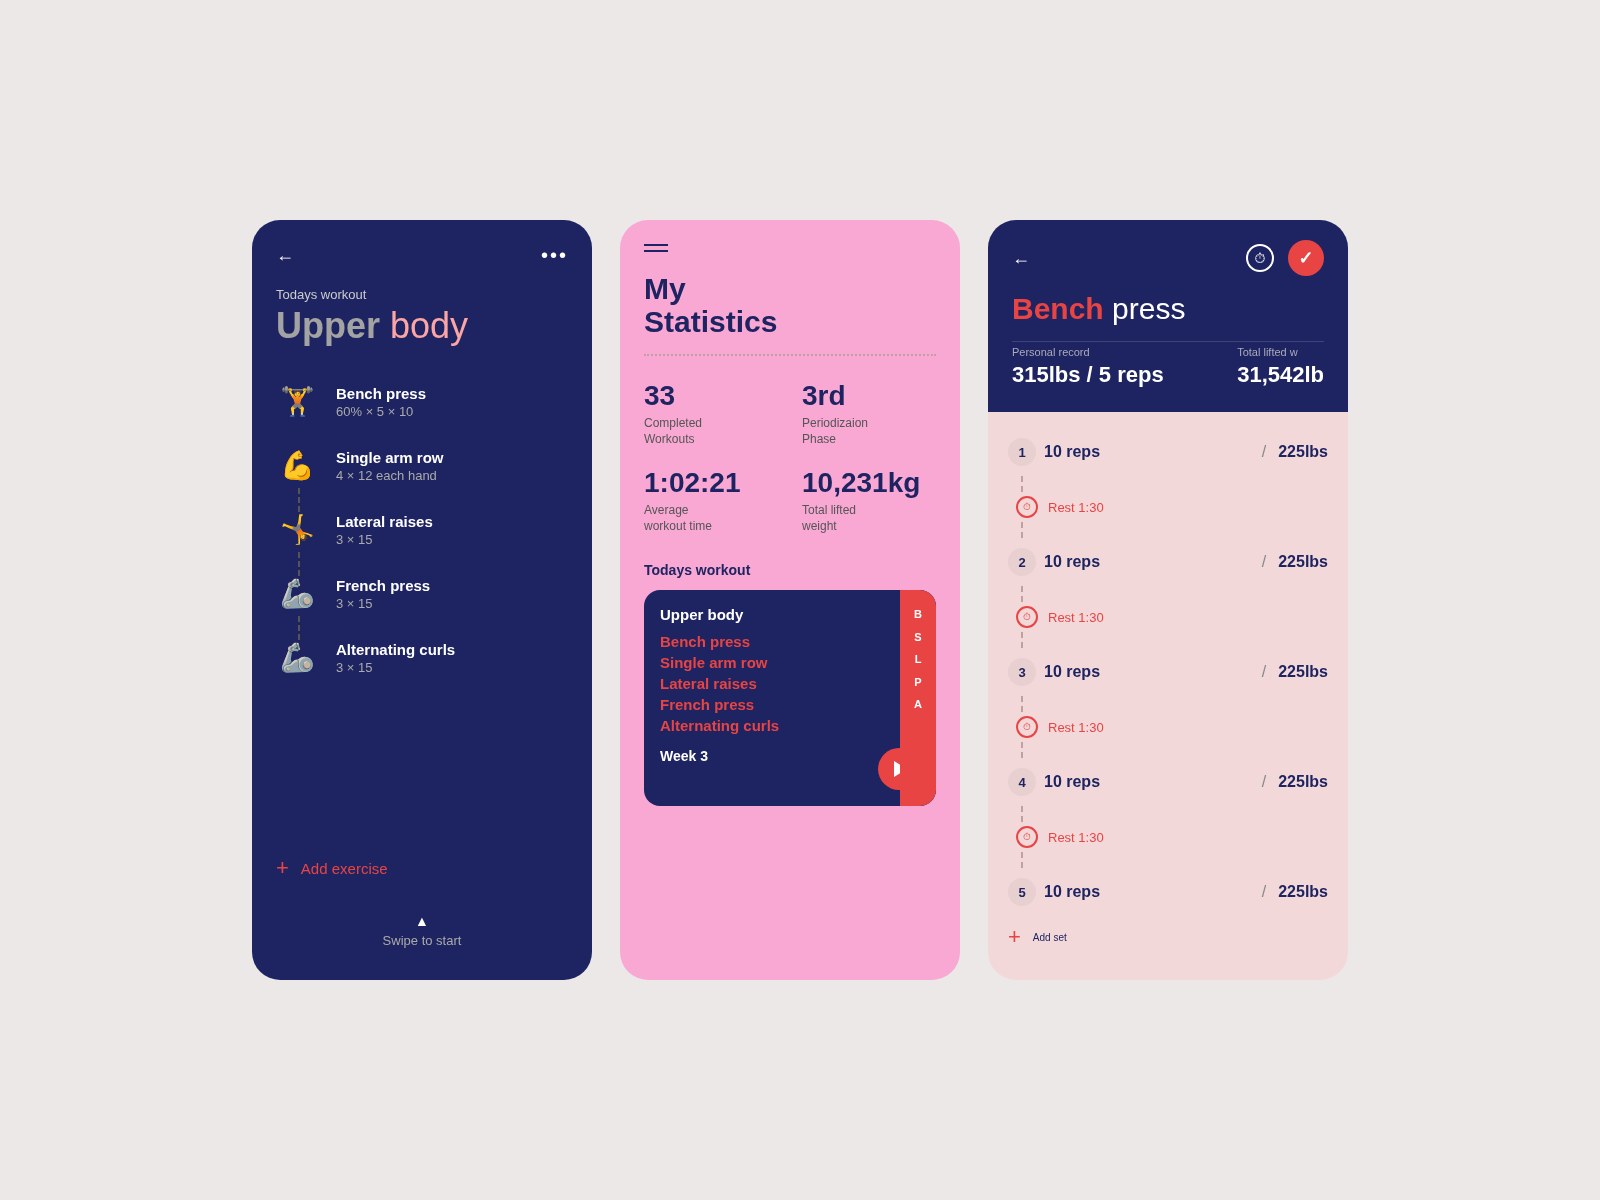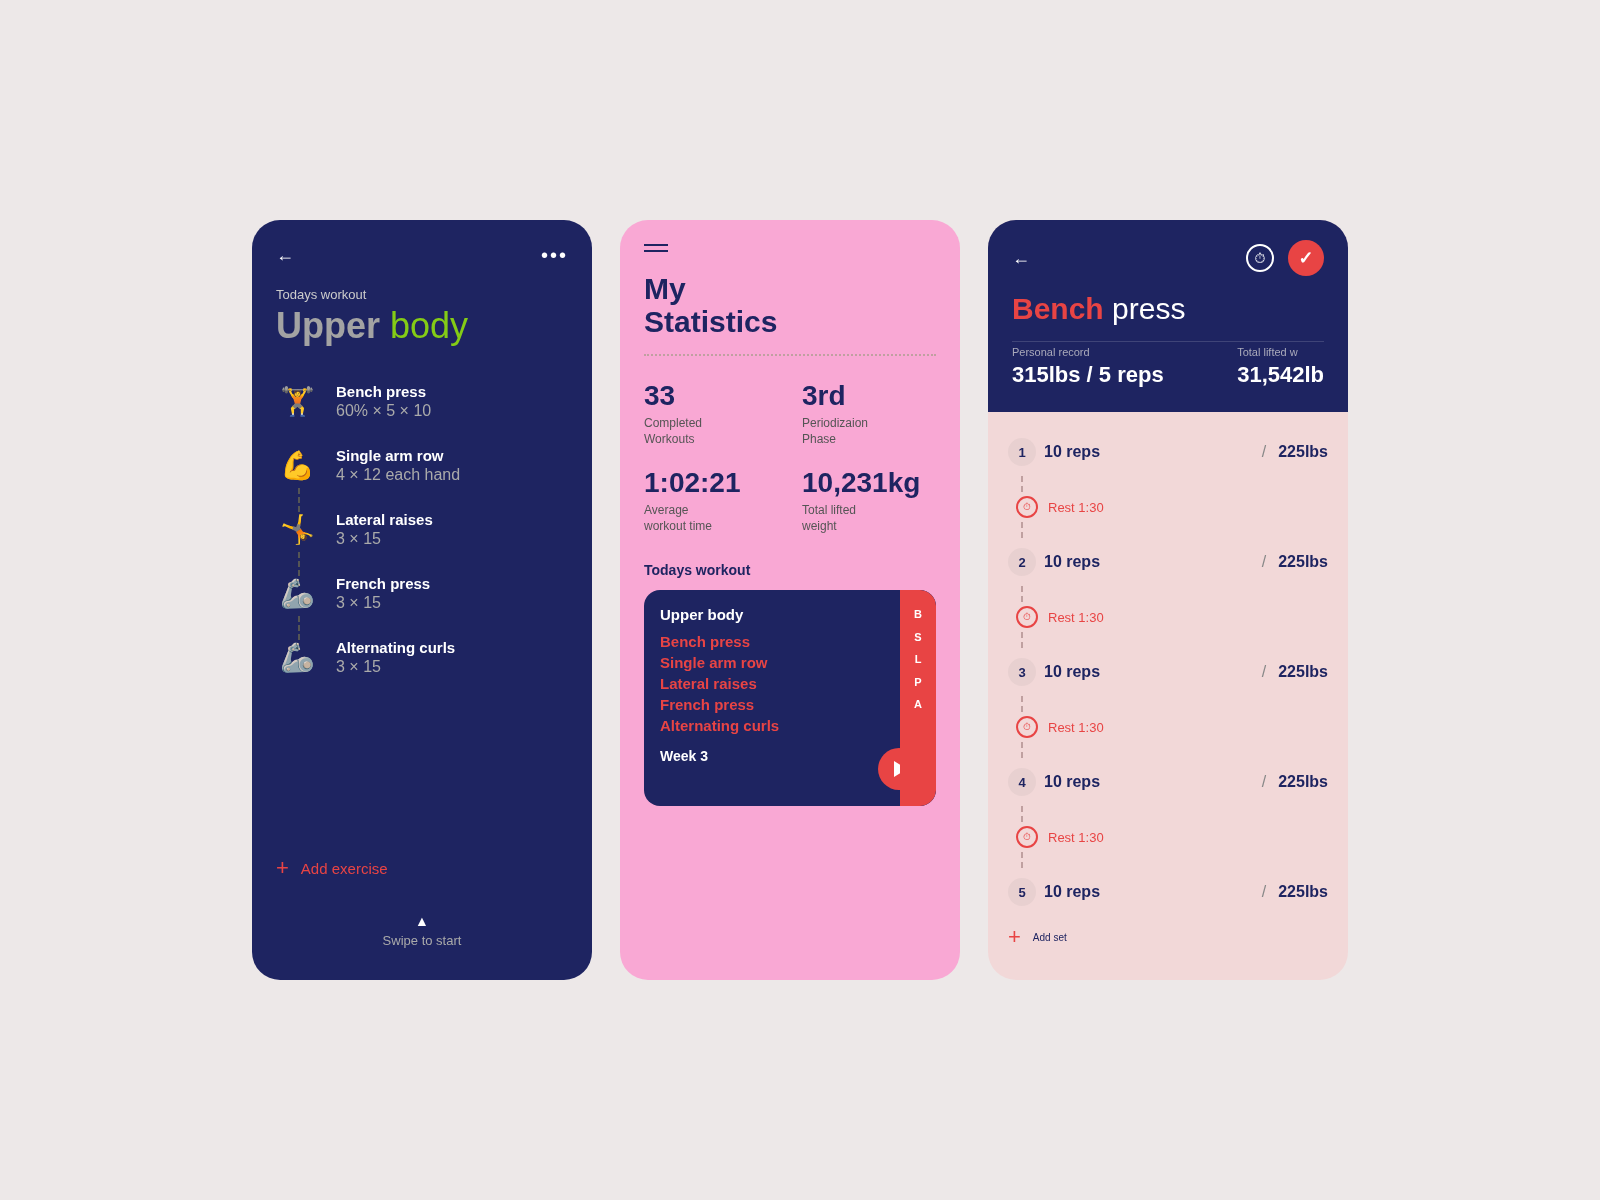--- a/index.html
+++ b/index.html
@@ -58,21 +58,21 @@
     .workout-title {
       font-size: 36px;
       font-weight: 900;
       margin-bottom: 24px;
       line-height: 1.1;
     }
     .workout-title .highlight {
       color: #a3a3a3;
     }
     .workout-title .normal {
-      color: #84cc16;
+      color: #fca5a5;
       font-weight: 400;
     }
     .exercise-list {
       display: flex;
       flex-direction: column;
       gap: 0;
       flex: 1;
     }
     .exercise-item {
       display: flex;
@@ -89,21 +89,21 @@
       justify-content: center;
       font-size: 28px;
       flex-shrink: 0;
     }
     .exercise-info .ex-name {
       font-size: 15px;
       font-weight: 700;
       color: white;
     }
     .exercise-info .ex-detail {
-      font-size: 16px;
+      font-size: 13px;
       color: #aaa;
       margin-top: 2px;
     }
     .dotted-line {
       position: absolute;
       left: 22px;
       top: 54px;
       width: 2px;
       height: 24px;
       border-left: 2px dashed #555;

